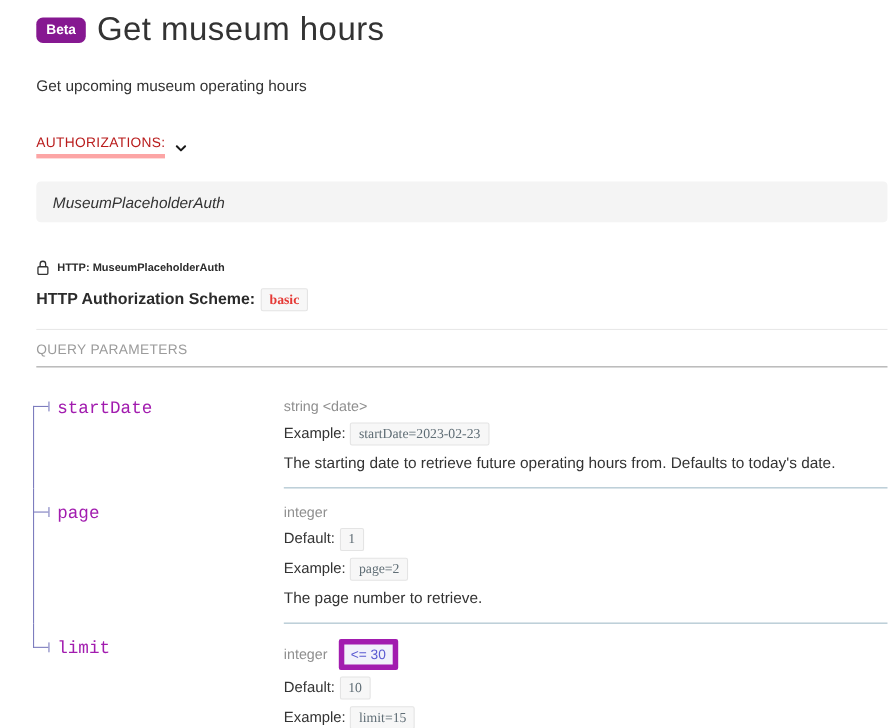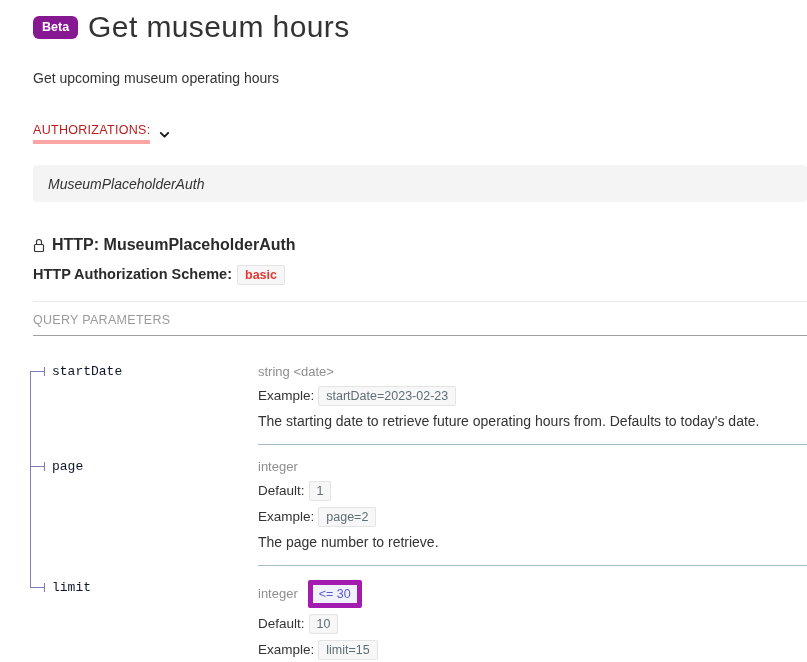--- a/index.html
+++ b/index.html
@@ -56,26 +56,26 @@
   }
   .auth-box .scheme-name { font-style: italic; font-size: 14px; color: #333333; }
 
   
   .sec-title {
     margin-top: 34px;
     display: flex;
     align-items: center;
     gap: 7px;
     font-weight: bold;
-    font-size: 16px;
+    font-size: 10px;
     color: #2b2b2b;
   }
   .sec-scheme-row { margin-top: 11px; font-weight: bold; font-size: 14.5px; color: #2b2b2b; }
   .chip {
-    font-family: Liberation Sans, sans-serif;
+    font-family: Liberation Serif, serif;
     font-size: 12.5px;
     background: #f7f7f7;
     border: 1px solid #e4e4e4;
     border-radius: 2px;
     padding: 2px 7px;
     display: inline-block;
     color: #5f6d75;
     margin-left: 5px;
   }
   .chip.red { color: #e53935; }
@@ -93,22 +93,22 @@
     border-bottom: 1px solid #a0a0a0;
   }
 
   .params-table { margin-top: 14px; margin-left: -3px; width: 777px; }
   .param-row { display: grid; grid-template-columns: 228px 1fr; }
 
   .param-left {
     position: relative;
     padding: 14px 10px 14px 22px;
     font-family: "Liberation Mono", monospace;
-    font-size: 13px;
-    color: #0f172a;
+    font-size: 16px;
+    color: #a21caf;
   }
   .trunk, .stub, .tick { position: absolute; background: #7d7dbe; }
   .trunk { left: 0; width: 1px; }
   .row-first .trunk { top: 21px; bottom: 0; }
   .row-middle .trunk { top: 0; bottom: 0; }
   .row-last .trunk { top: 0; height: 22px; }
   .stub { left: 0; top: 21px; width: 14px; height: 1px; }
   .tick { left: 14px; top: 17px; width: 1px; height: 9px; }
 
   .param-right { padding: 14px 0 14px 0; border-bottom: 1px solid #a3bcc9; }

